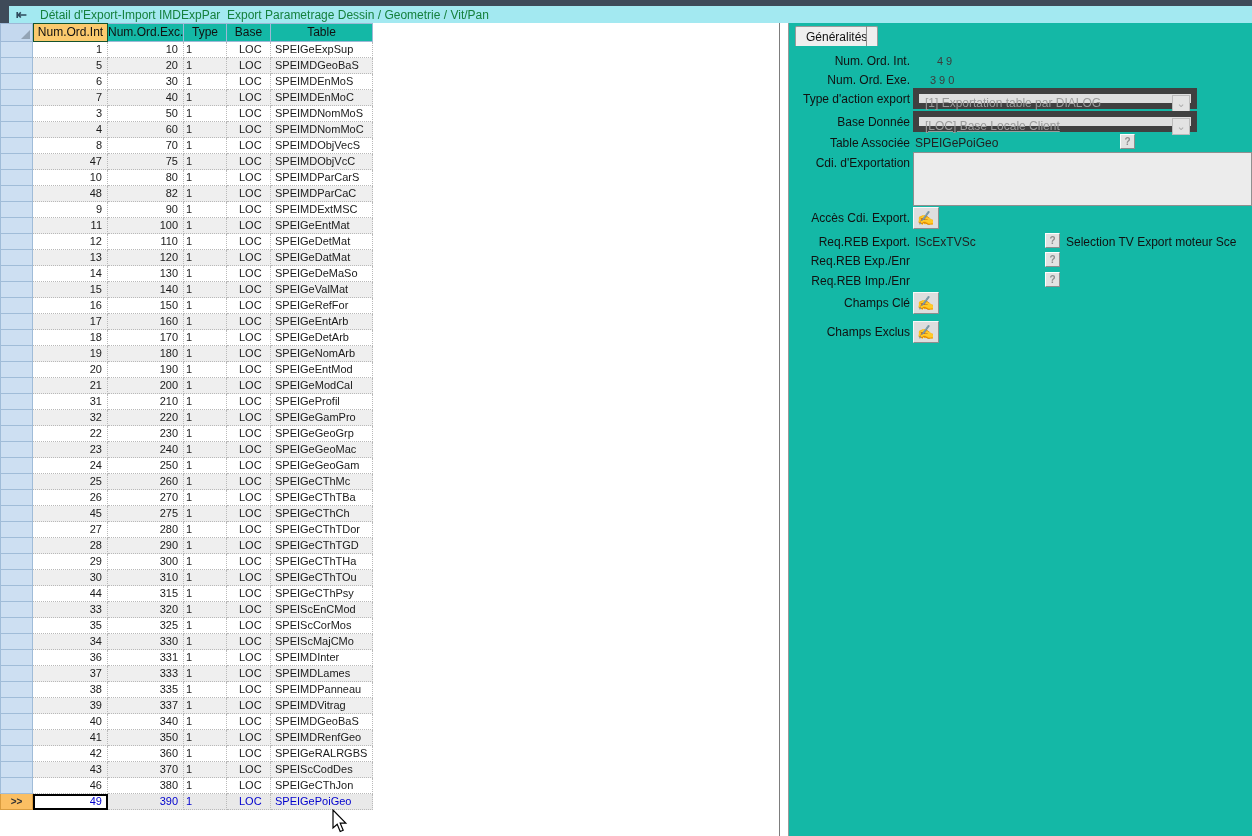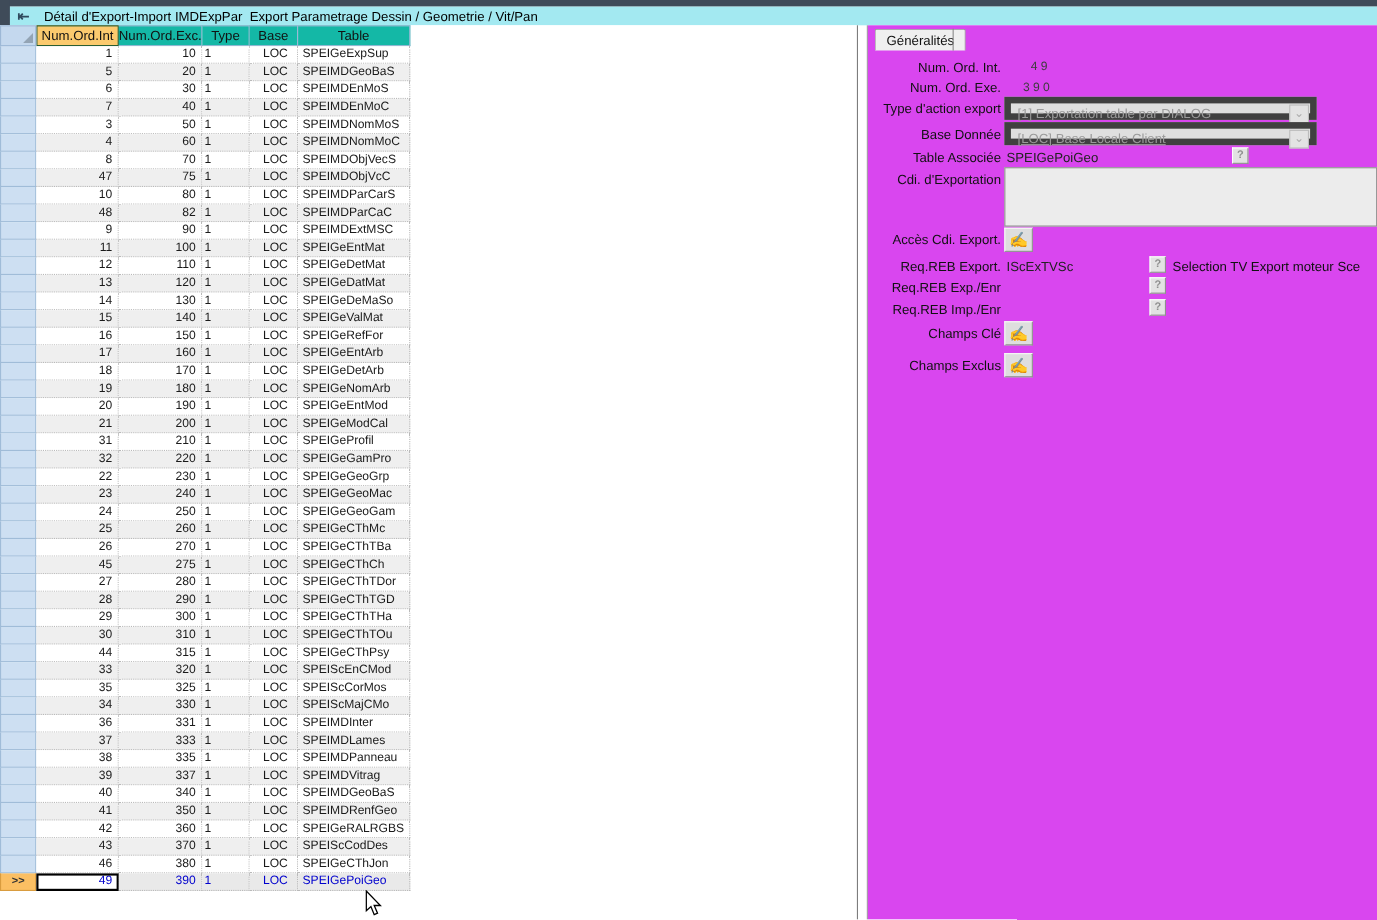--- a/index.html
+++ b/index.html
@@ -5,21 +5,21 @@
   * { margin:0; padding:0; box-sizing:border-box; }
   html,body { width:1252px; height:836px; overflow:hidden; background:#fff;
               font-family:"Liberation Sans", sans-serif; }
   .app { position:relative; width:1252px; height:836px; background:#fff; }
 
   
   .top-strip   { position:absolute; left:0; top:0; width:1252px; height:6px; background:#3f4b59; }
   .titlebar    { position:absolute; left:0; top:6px; width:1252px; height:17px; background:#a3e9f1; }
   .corner-block{ position:absolute; left:0; top:0; width:9px; height:23px; background:#3f4b59; }
   .back-icon   { position:absolute; left:16px; top:7px; font-size:13px; font-weight:bold; color:#2f4b5e; line-height:15px; }
-  .win-title   { position:absolute; left:40px; top:8px; font-size:12px; color:#000000; white-space:pre; }
+  .win-title   { position:absolute; left:40px; top:8px; font-size:12px; color:#15803d; white-space:pre; }
 
   
   .left-panel { position:absolute; left:0; top:23px; width:779px; height:813px; background:#fff; }
   .grid { position:absolute; left:0; top:0; display:grid;
           grid-template-columns:33px 75px 76px 43px 44px 102px;
           grid-template-rows:19px; grid-auto-rows:16px; }
   .cell { font-size:11px; color:#1a1a1a; line-height:15px; overflow:hidden; white-space:nowrap; }
   .corner { background:#c4d8ee; border:1px solid #9db8d6; position:relative; }
   .corner::after { content:""; position:absolute; right:2px; bottom:2px;
                    border-left:9px solid transparent; border-bottom:9px solid #93a4b5; }
@@ -35,21 +35,21 @@
   .td.c2 { padding-left:2px; }
   .td.c3 { padding-left:12px; }
   .td.sel { background:#e9e9e9; color:#0000cd; }
   .td.focus { background:#fff; outline:2px solid #000; outline-offset:-2px; }
 
   
   .divider-a { position:absolute; left:779px; top:23px; width:1px; height:813px; background:#7d7d7d; }
   .divider-b { position:absolute; left:788px; top:23px; width:1px; height:813px; background:#9a9a9a; }
 
   
-  .right-panel { position:absolute; left:789px; top:23px; width:463px; height:813px; background:#d946ef; font-size:12px; }
+  .right-panel { position:absolute; left:789px; top:23px; width:463px; height:813px; background:#14b8a6; font-size:12px; }
   .tab { position:absolute; left:6px; top:3px; height:20px; padding:3px 10px 0 10px;
          border:1px solid #9a9a9a; border-bottom:none; border-radius:2px 2px 0 0;
          background:#efefef; color:#111; }
   .tab-sep { position:absolute; left:77px; top:3px; width:1px; height:20px; background:#8b8b8b; }
 
   .flabel { position:absolute; width:117px; text-align:right; color:#111; line-height:14px; }
   .fvalue { position:absolute; color:#222; }
   .numval { letter-spacing:3px; font-size:11px; color:#3c3c3c; }
 
   .dropdown { position:absolute; left:124px; width:284px; height:21px; background:#dfdfdf;

